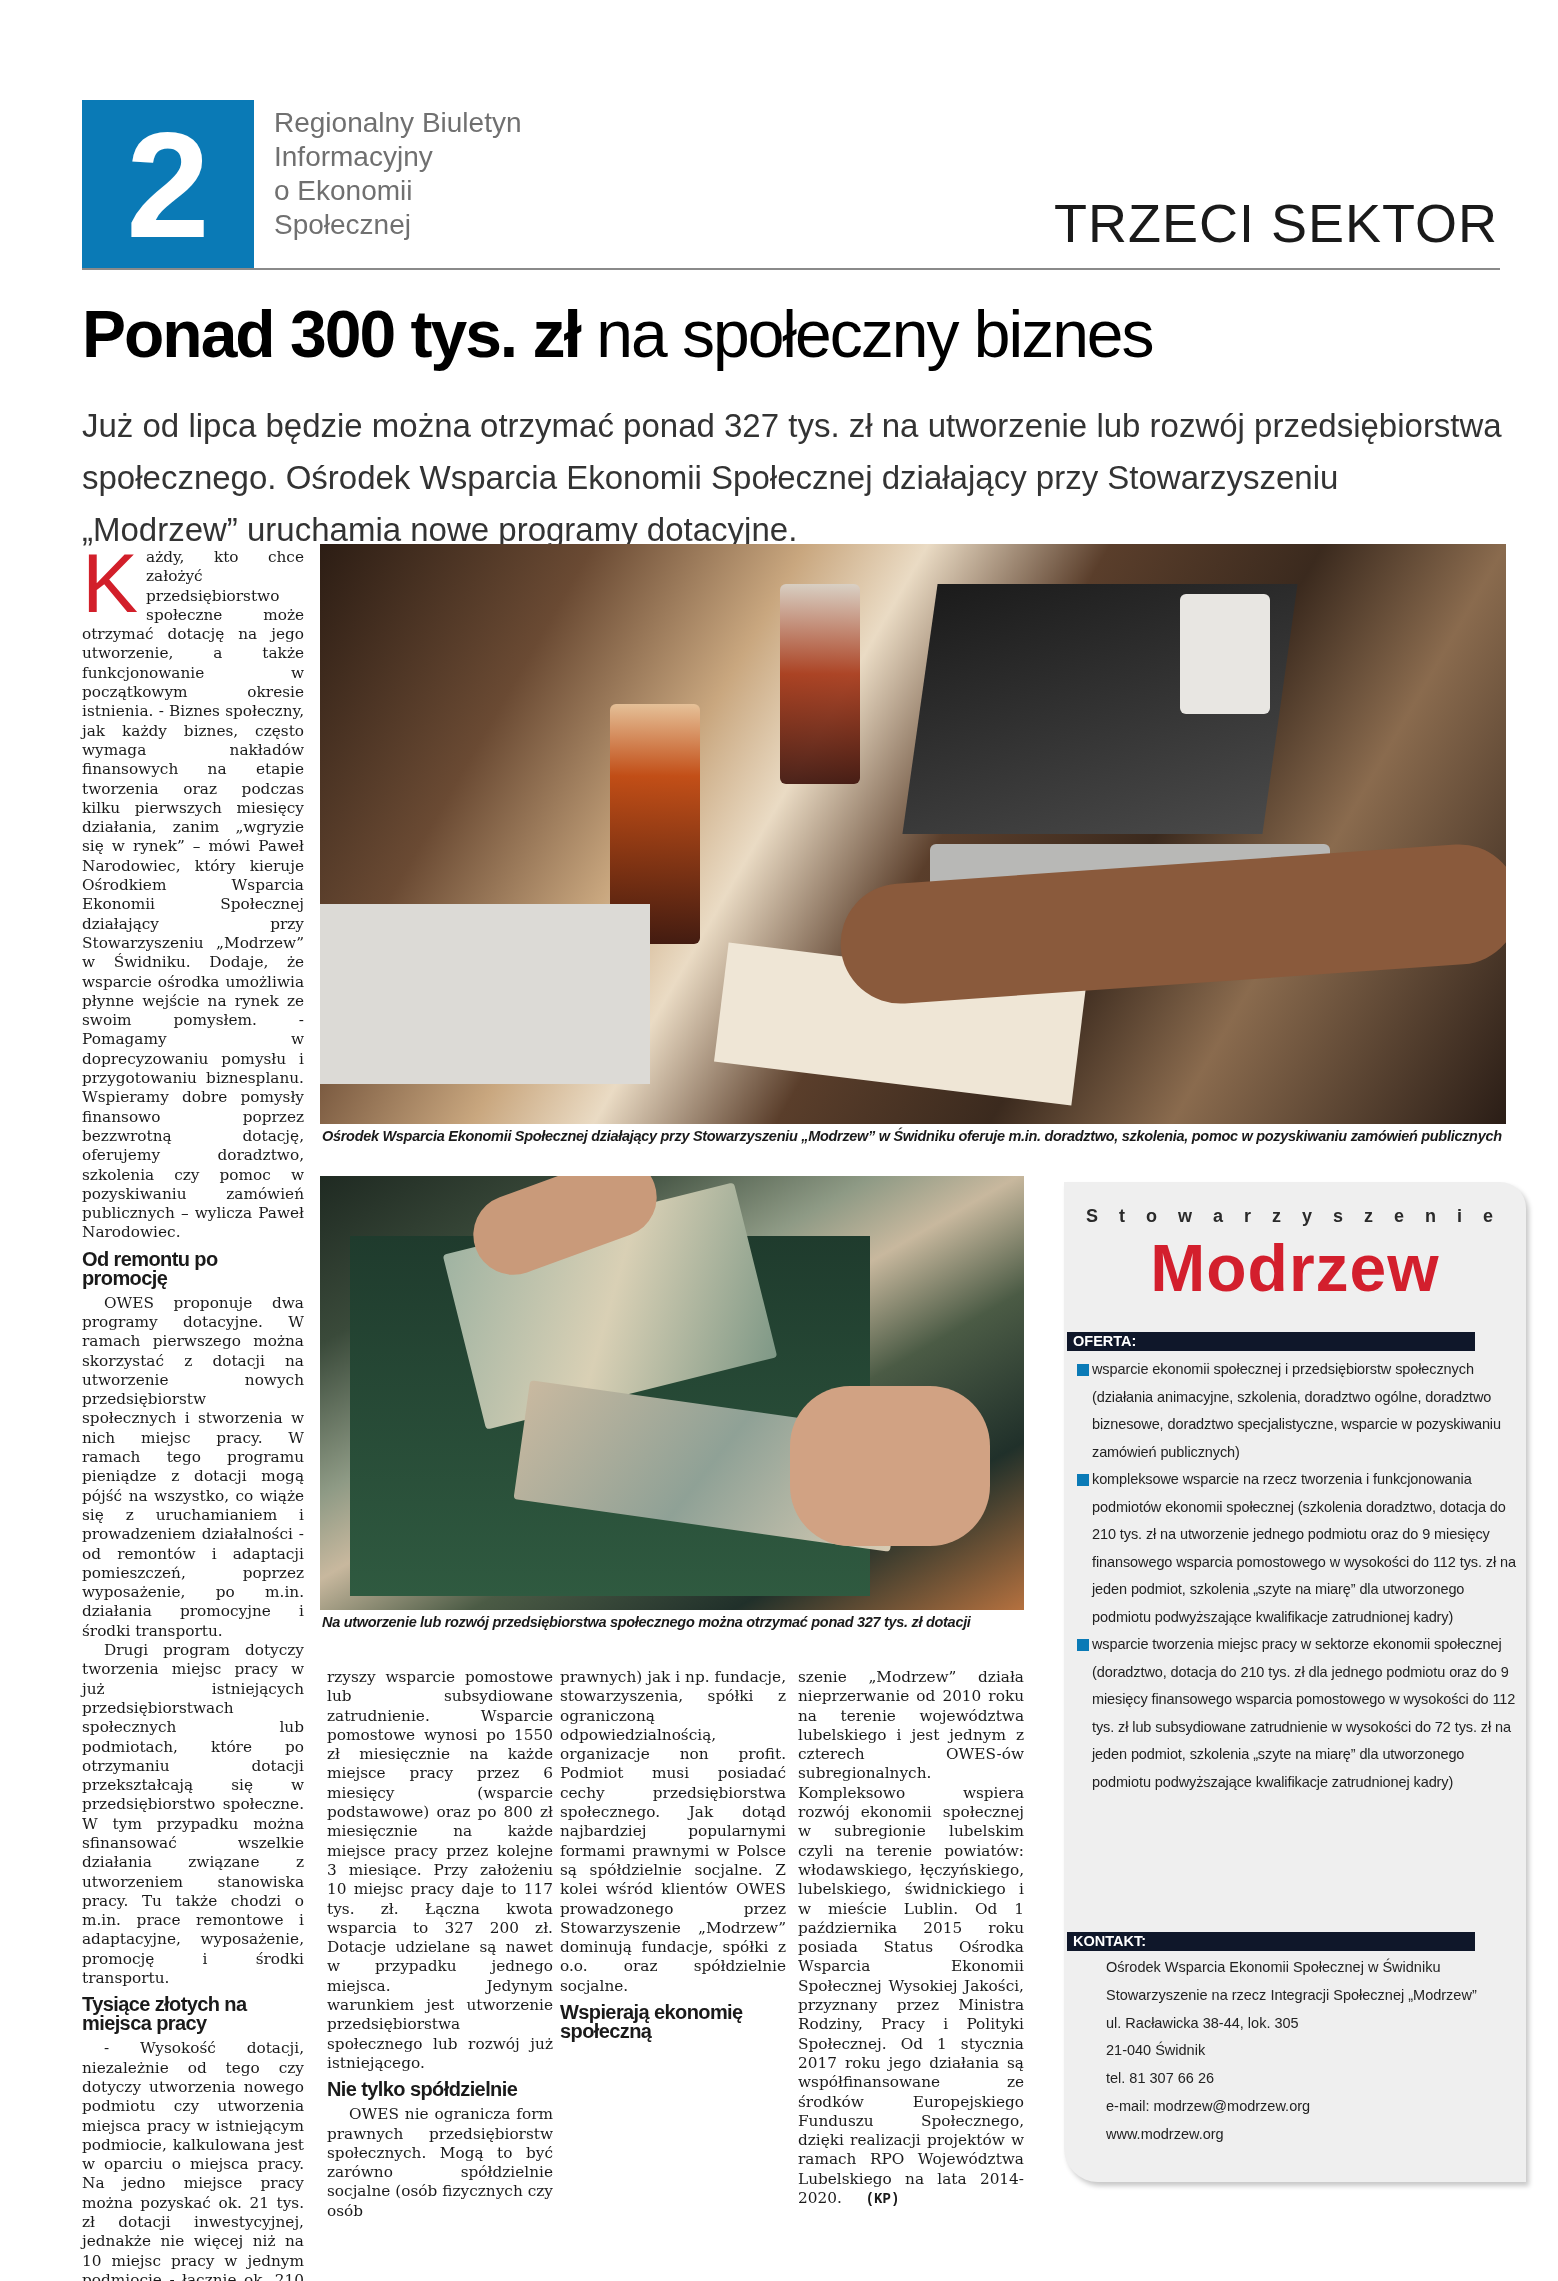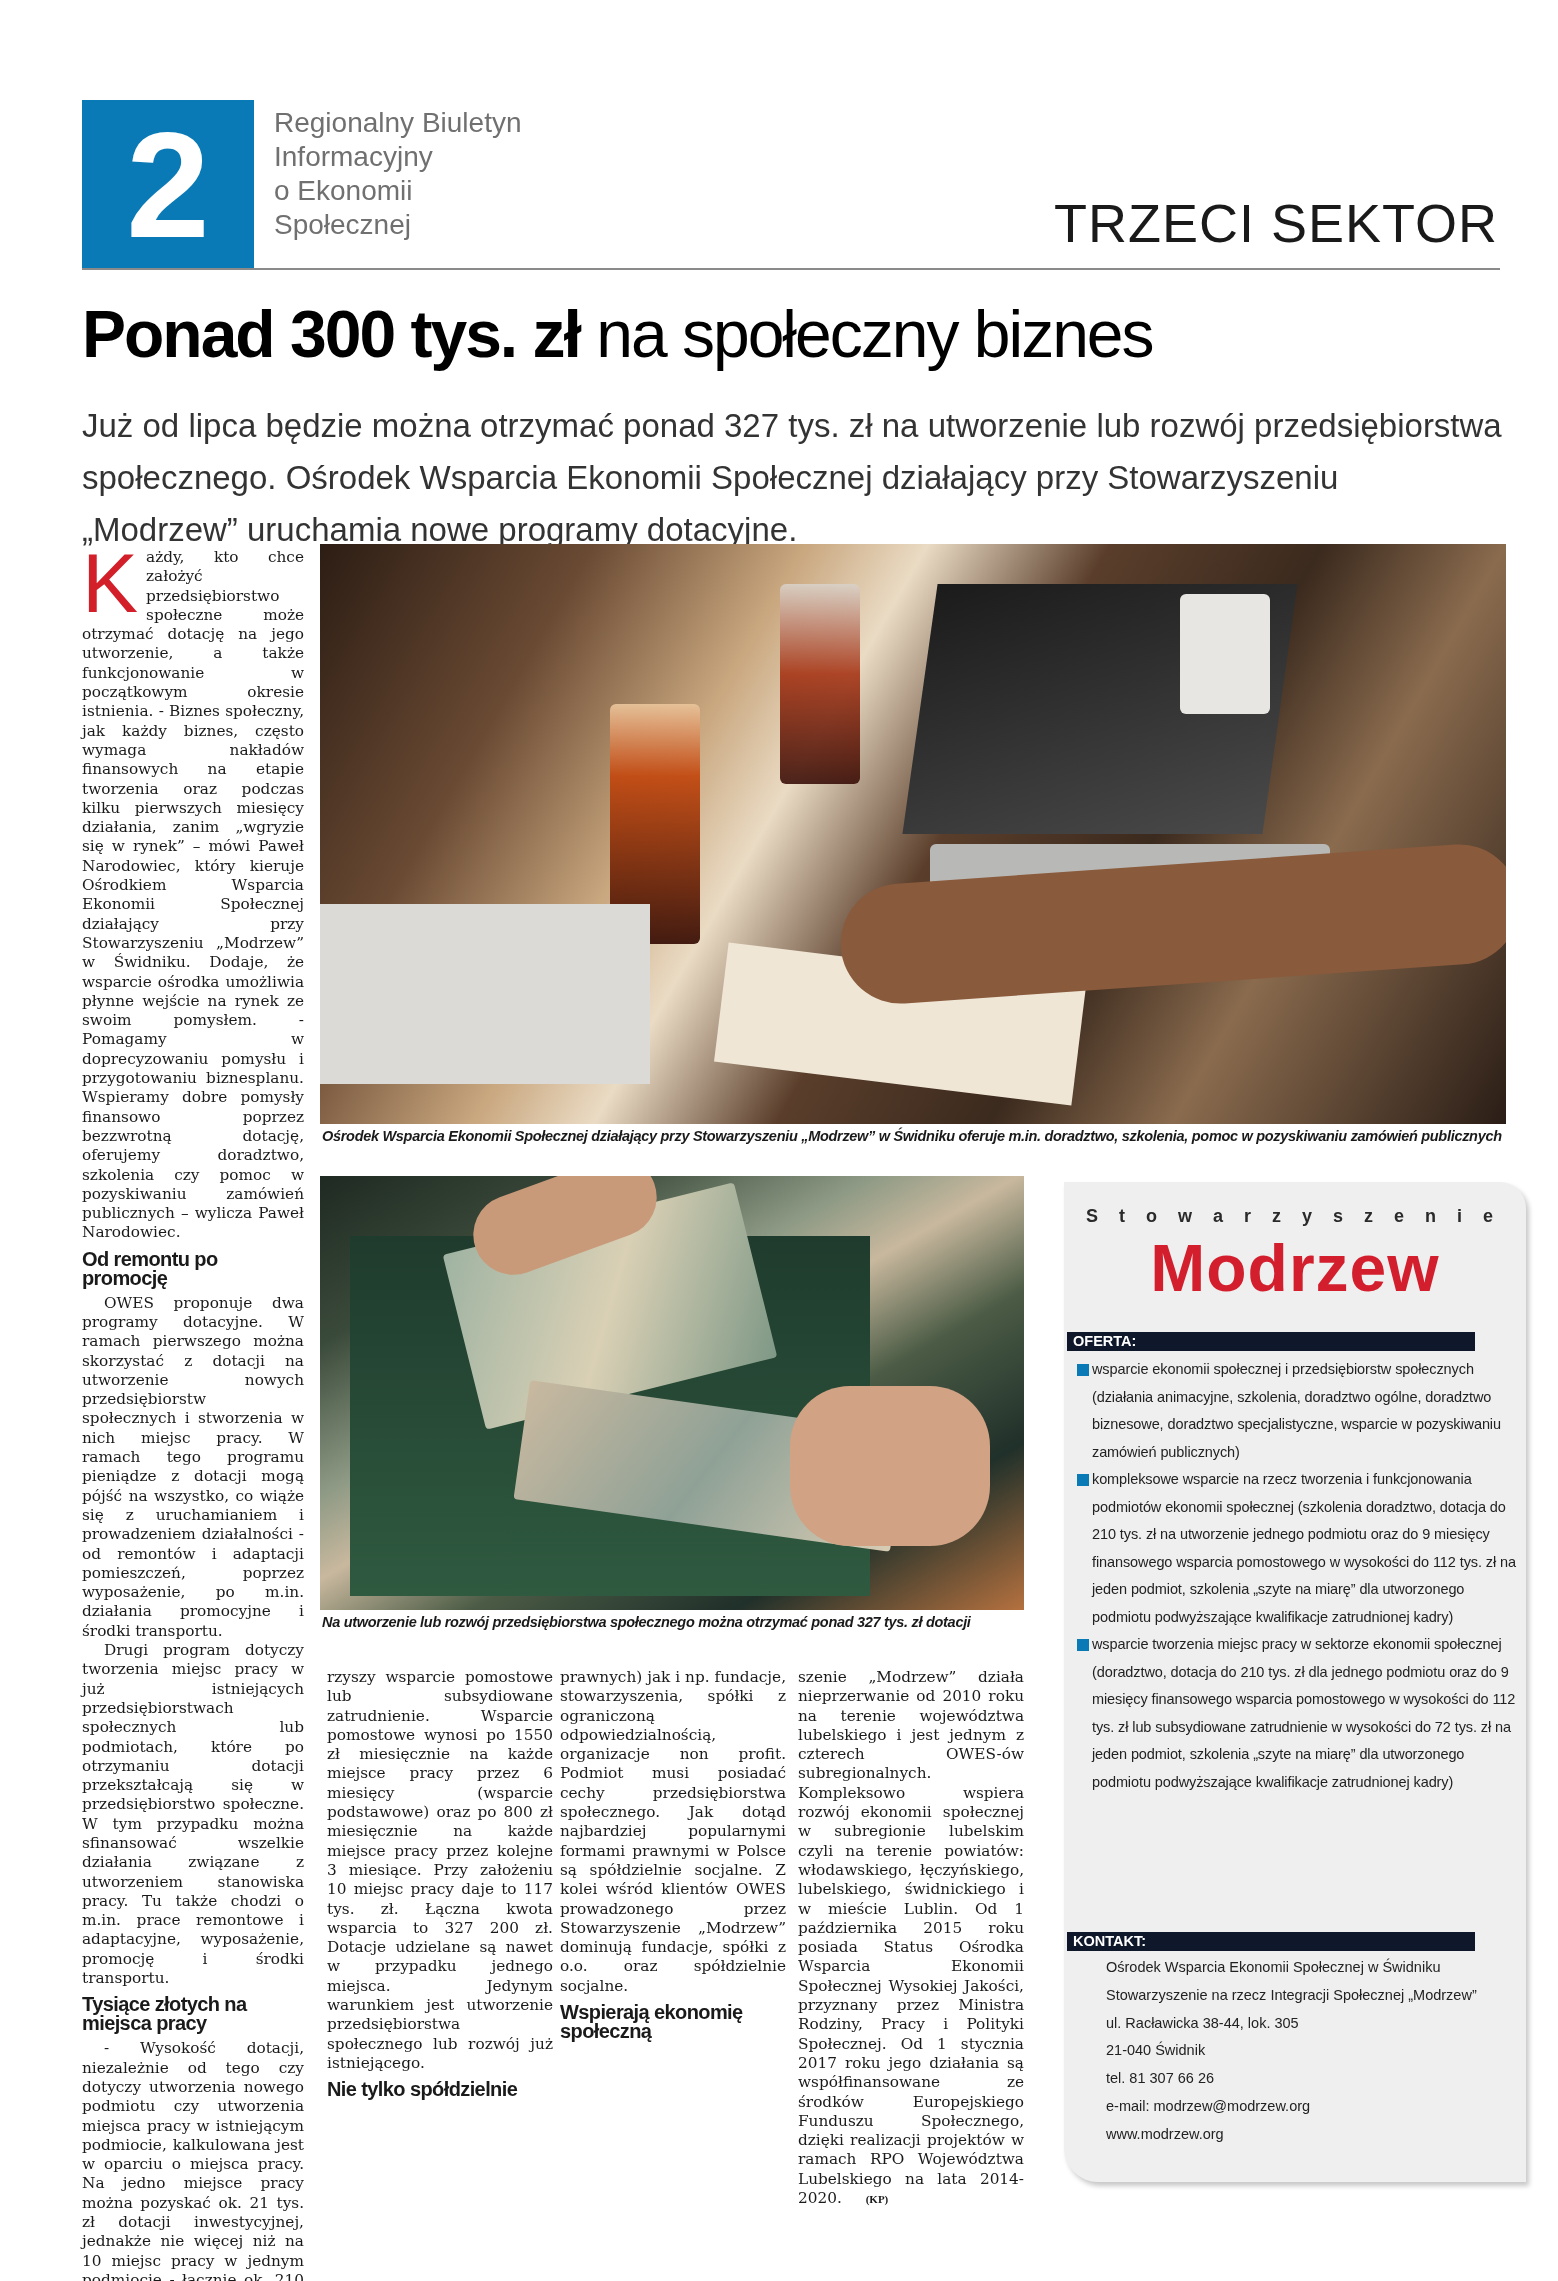--- a/index.html
+++ b/index.html
@@ -42,21 +42,21 @@
     .sidebar { left: 1040px; top: 1182px; width: 462px; height: 1000px; background: #efefef; border-radius: 0 26px 0 34px; box-shadow: 3px 4px 5px rgba(0,0,0,0.22); margin-left: 24px; }
     .logo-top { left: 0; top: 24px; width: 462px; text-align: center; font-family: "Liberation Sans", sans-serif; font-weight: 700; font-size: 18px; letter-spacing: 21px; color: #2a2a2a; padding-left: 10px; box-sizing: border-box; }
     .logo-main { left: 0; top: 50px; width: 462px; text-align: center; font-family: "Liberation Sans", sans-serif; font-weight: 700; font-size: 66px; line-height: 72px; color: #d31f2d; letter-spacing: 1px; }
     .band { left: 3px; width: 408px; height: 19px; background: #0f172a; color: #fff; font-family: "Liberation Sans", sans-serif; font-weight: 700; font-size: 14.5px; line-height: 19px; padding-left: 6px; box-sizing: border-box; }
     .band1 { top: 150px; }
     .offer { left: 12px; top: 174px; width: 440px; font-family: "Liberation Sans", sans-serif; font-size: 14.5px; line-height: 27.5px; color: #222; letter-spacing: -0.1px; }
     .offer-item { position: relative; padding-left: 16px; margin: 0; }
     .bullet { position: absolute; left: 1px; top: 8px; width: 12px; height: 12px; background: #0a7ab6; }
     .contact { left: 42px; top: 1258px; width: 410px; font-family: "Liberation Sans", sans-serif; font-size: 14.5px; line-height: 27.8px; color: #222; }
     .contact div { white-space: nowrap; }
-    .kp { font-family: Liberation Serif, serif; font-weight: 700; font-size: 11px; padding-left: 19px; }
+    .kp { font-family: Liberation Mono, monospace; font-weight: 700; font-size: 14px; padding-left: 19px; }
   </style>
 </head>
 <body>
 
 <div class="abs issue-box">
     <span>2</span>
   </div>
 <div class="abs series">
   <div>Regionalny Biuletyn</div>
   <div>Informacyjny</div>
@@ -95,20 +95,21 @@
   <div class="ph-shape" style="left:140px;top:40px;width:300px;height:180px;background:linear-gradient(120deg,#9fb3a2,#d9d0b5,#7e9886);transform:rotate(-14deg);border-radius:4px;"></div>
   <div class="ph-shape" style="left:200px;top:230px;width:380px;height:120px;background:linear-gradient(120deg,#c9b9a0,#8fa196,#d8ccb4);transform:rotate(8deg);border-radius:4px;"></div>
   <div class="ph-shape" style="left:150px;top:0;width:190px;height:80px;background:#c99a7a;border-radius:40px;transform:rotate(-20deg);"></div>
   <div class="ph-shape" style="left:470px;top:210px;width:200px;height:160px;background:#d1a283;border-radius:60px;"></div>
 </div>
 <div class="abs caption cap2">Na utworzenie lub rozwój przedsiębiorstwa społecznego można otrzymać ponad 327 tys. zł dotacji</div>
 
 <div class="abs col c2">
   <p>rzyszy wsparcie pomostowe lub subsydiowane zatrudnienie. Wsparcie pomostowe wynosi po 1550 zł miesięcznie na każde miejsce pracy przez 6 miesięcy (wsparcie podstawowe) oraz po 800 zł miesięcznie na każde miejsce pracy przez kolejne 3 miesiące. Przy założeniu 10 miejsc pracy daje to 117 tys. zł. Łączna kwota wsparcia to 327 200 zł. Dotacje udzielane są nawet w przypadku jednego miejsca. Jedynym warunkiem jest utworzenie przedsiębiorstwa społecznego lub rozwój już istniejącego.</p>
   <h3>Nie tylko spółdzielnie</h3>
+  <p class="ind">OWES nie ogranicza form prawnych przedsiębiorstw społecznych. Mogą to być zarówno spółdzielnie socjalne (osób fizycznych czy osób</p>
 </div>
 <div class="abs col c3">
   <p>prawnych) jak i np. fundacje, stowarzyszenia, spółki z ograniczoną odpowiedzialnością, organizacje non profit. Podmiot musi posiadać cechy przedsiębiorstwa społecznego. Jak dotąd najbardziej popularnymi formami prawnymi w Polsce są spółdzielnie socjalne. Z kolei wśród klientów OWES prowadzonego przez Stowarzyszenie „Modrzew” dominują fundacje, spółki z o.o. oraz spółdzielnie socjalne.</p>
   <h3>Wspierają ekonomię społeczną</h3>
 </div>
 <div class="abs col c4">
   <p><span>szenie „Modrzew” działa nieprzerwanie od 2010 roku na terenie województwa lubelskiego i jest jednym z czterech OWES-ów subregionalnych. Kompleksowo wspiera rozwój ekonomii społecznej w subregionie lubelskim czyli na terenie powiatów: włodawskiego, łęczyńskiego, lubelskiego, świdnickiego i w mieście Lublin. Od 1 października 2015 roku posiada Status Ośrodka Wsparcia Ekonomii Społecznej Wysokiej Jakości, przyznany przez Ministra Rodziny, Pracy i Polityki Społecznej. Od 1 stycznia 2017 roku jego działania są współfinansowane ze środków Europejskiego Funduszu Społecznego, dzięki realizacji projektów w ramach RPO Województwa Lubelskiego na lata 2014-2020.</span> <span class="kp">(KP)</span></p>
 </div>
 
 <div class="abs sidebar">

